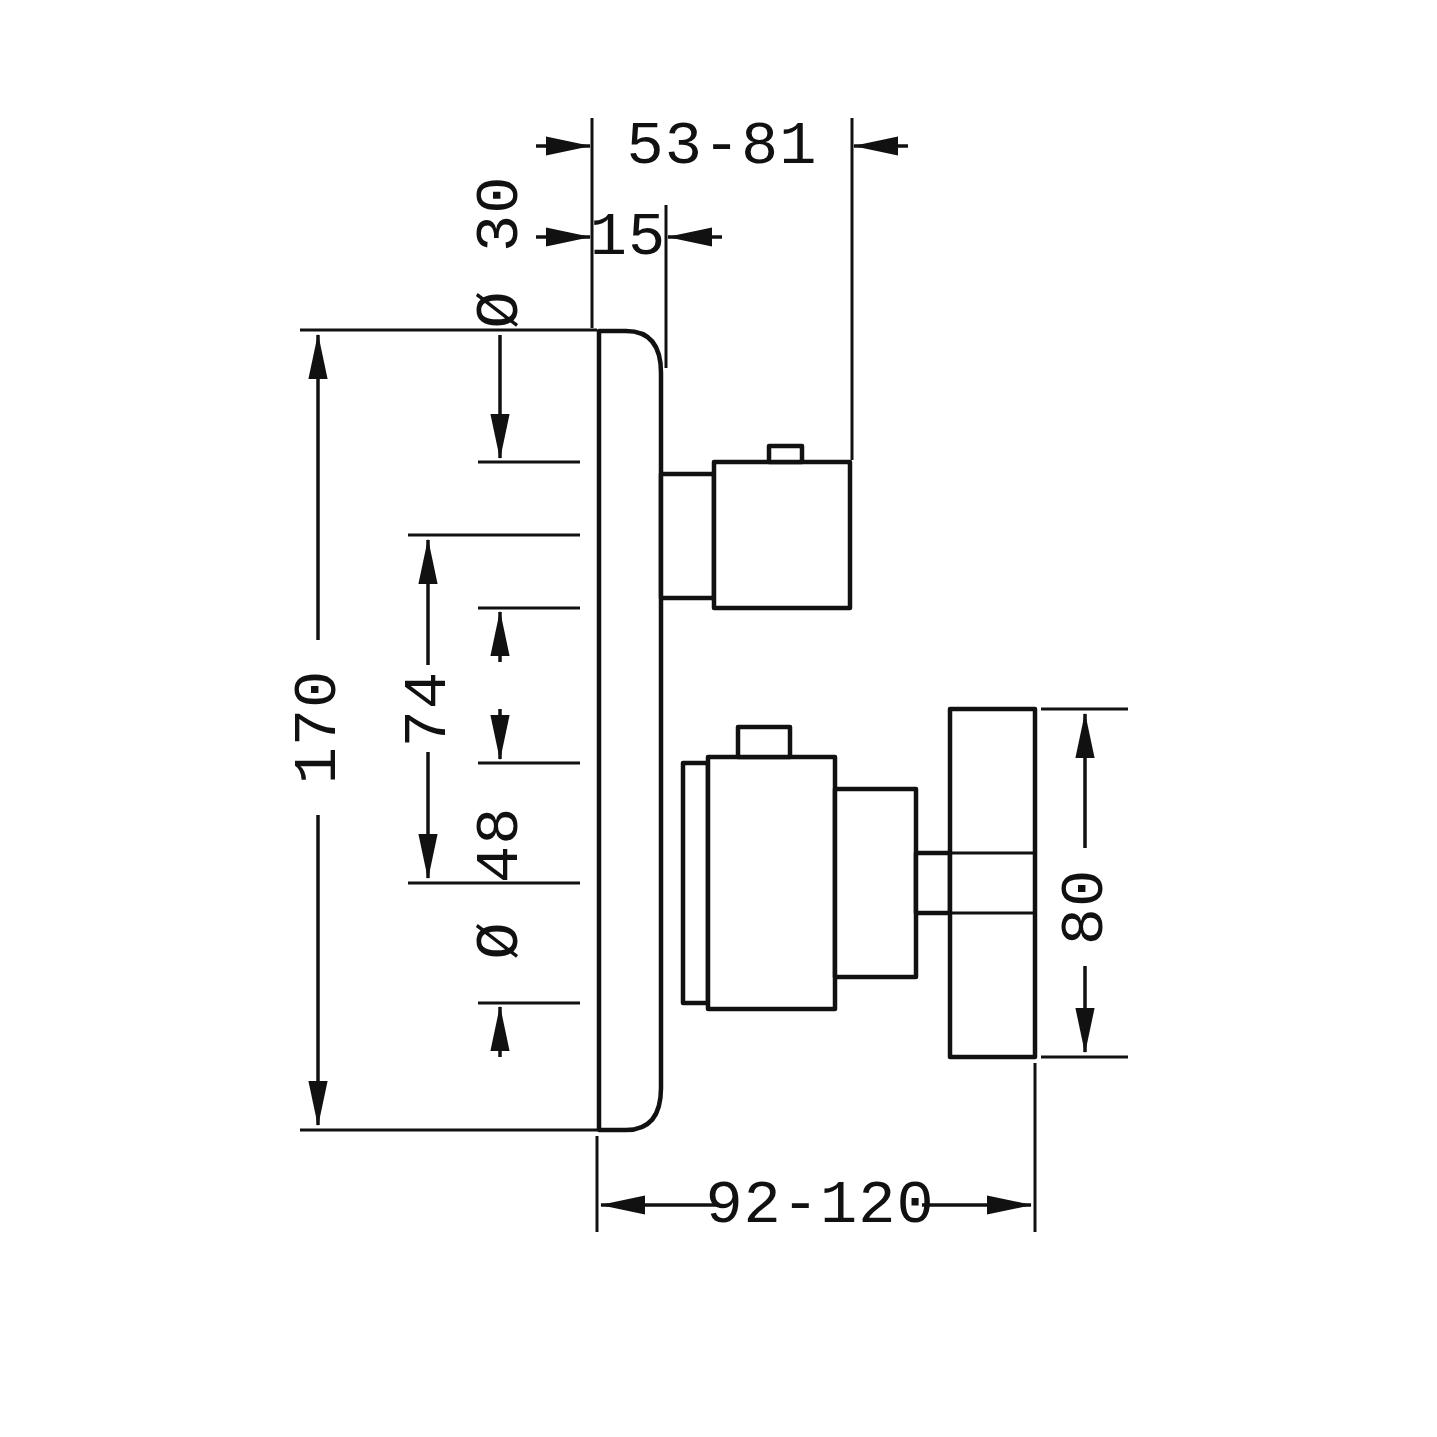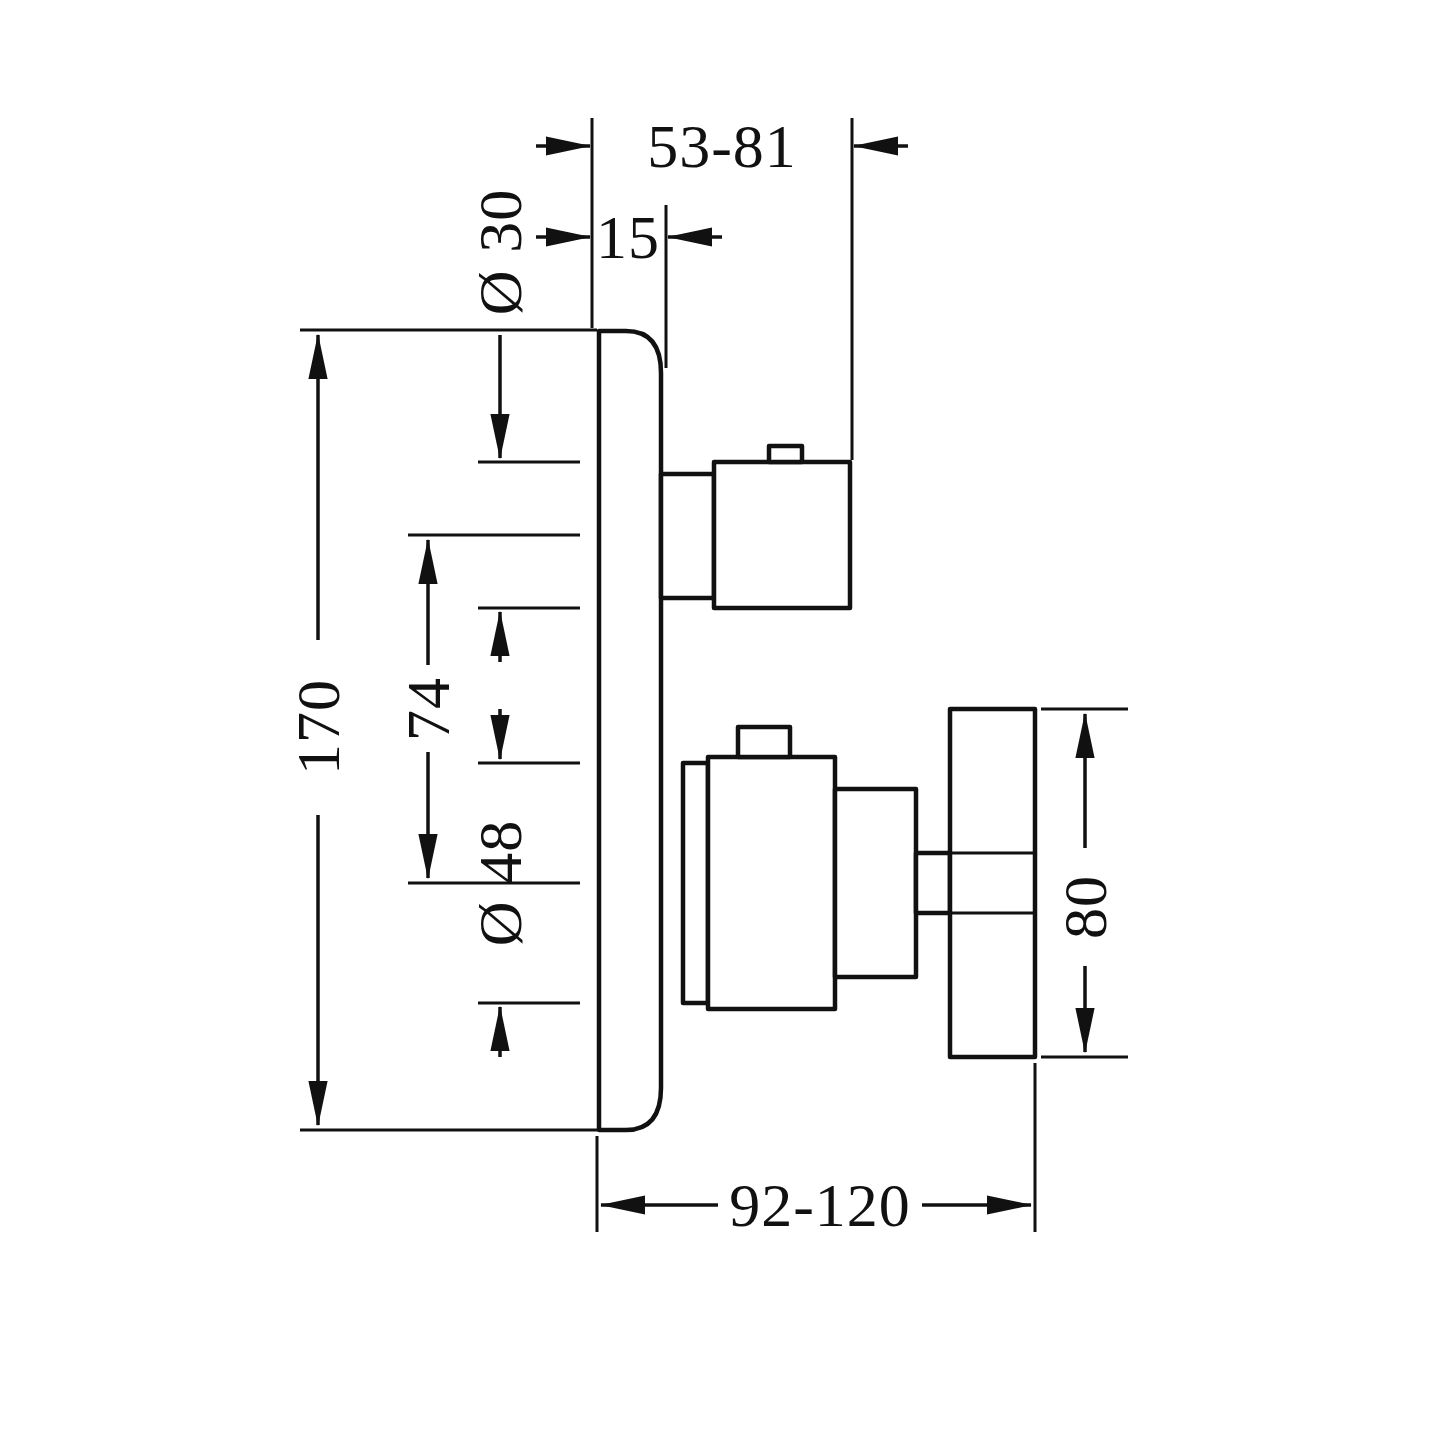--- a/index.html
+++ b/index.html
@@ -1,18 +1,18 @@
 <!DOCTYPE html>
 <html><head>
 <meta charset="utf-8">
 <style>
   html,body { margin:0; padding:0; background:#ffffff; }
   .stage {
     position:relative; width:1437px; height:1437px; background:#ffffff;
-    font-family:Liberation Serif, serif;
+    font-family:Liberation Mono, monospace;
   }
   svg { display:block; width:100%; height:100%; }
   .shape { fill:#ffffff; stroke:#111111; stroke-width:4.5; stroke-linejoin:round; stroke-linecap:round; }
   .dim  { stroke:#111111; stroke-width:3.5; fill:none; }
   .ext  { stroke:#111111; stroke-width:3;   fill:none; }
   .lbl  { font-size:62px; fill:#111111; text-anchor:middle; dominant-baseline:central; letter-spacing:1px; }
 </style>
 </head>
 <body>
 

